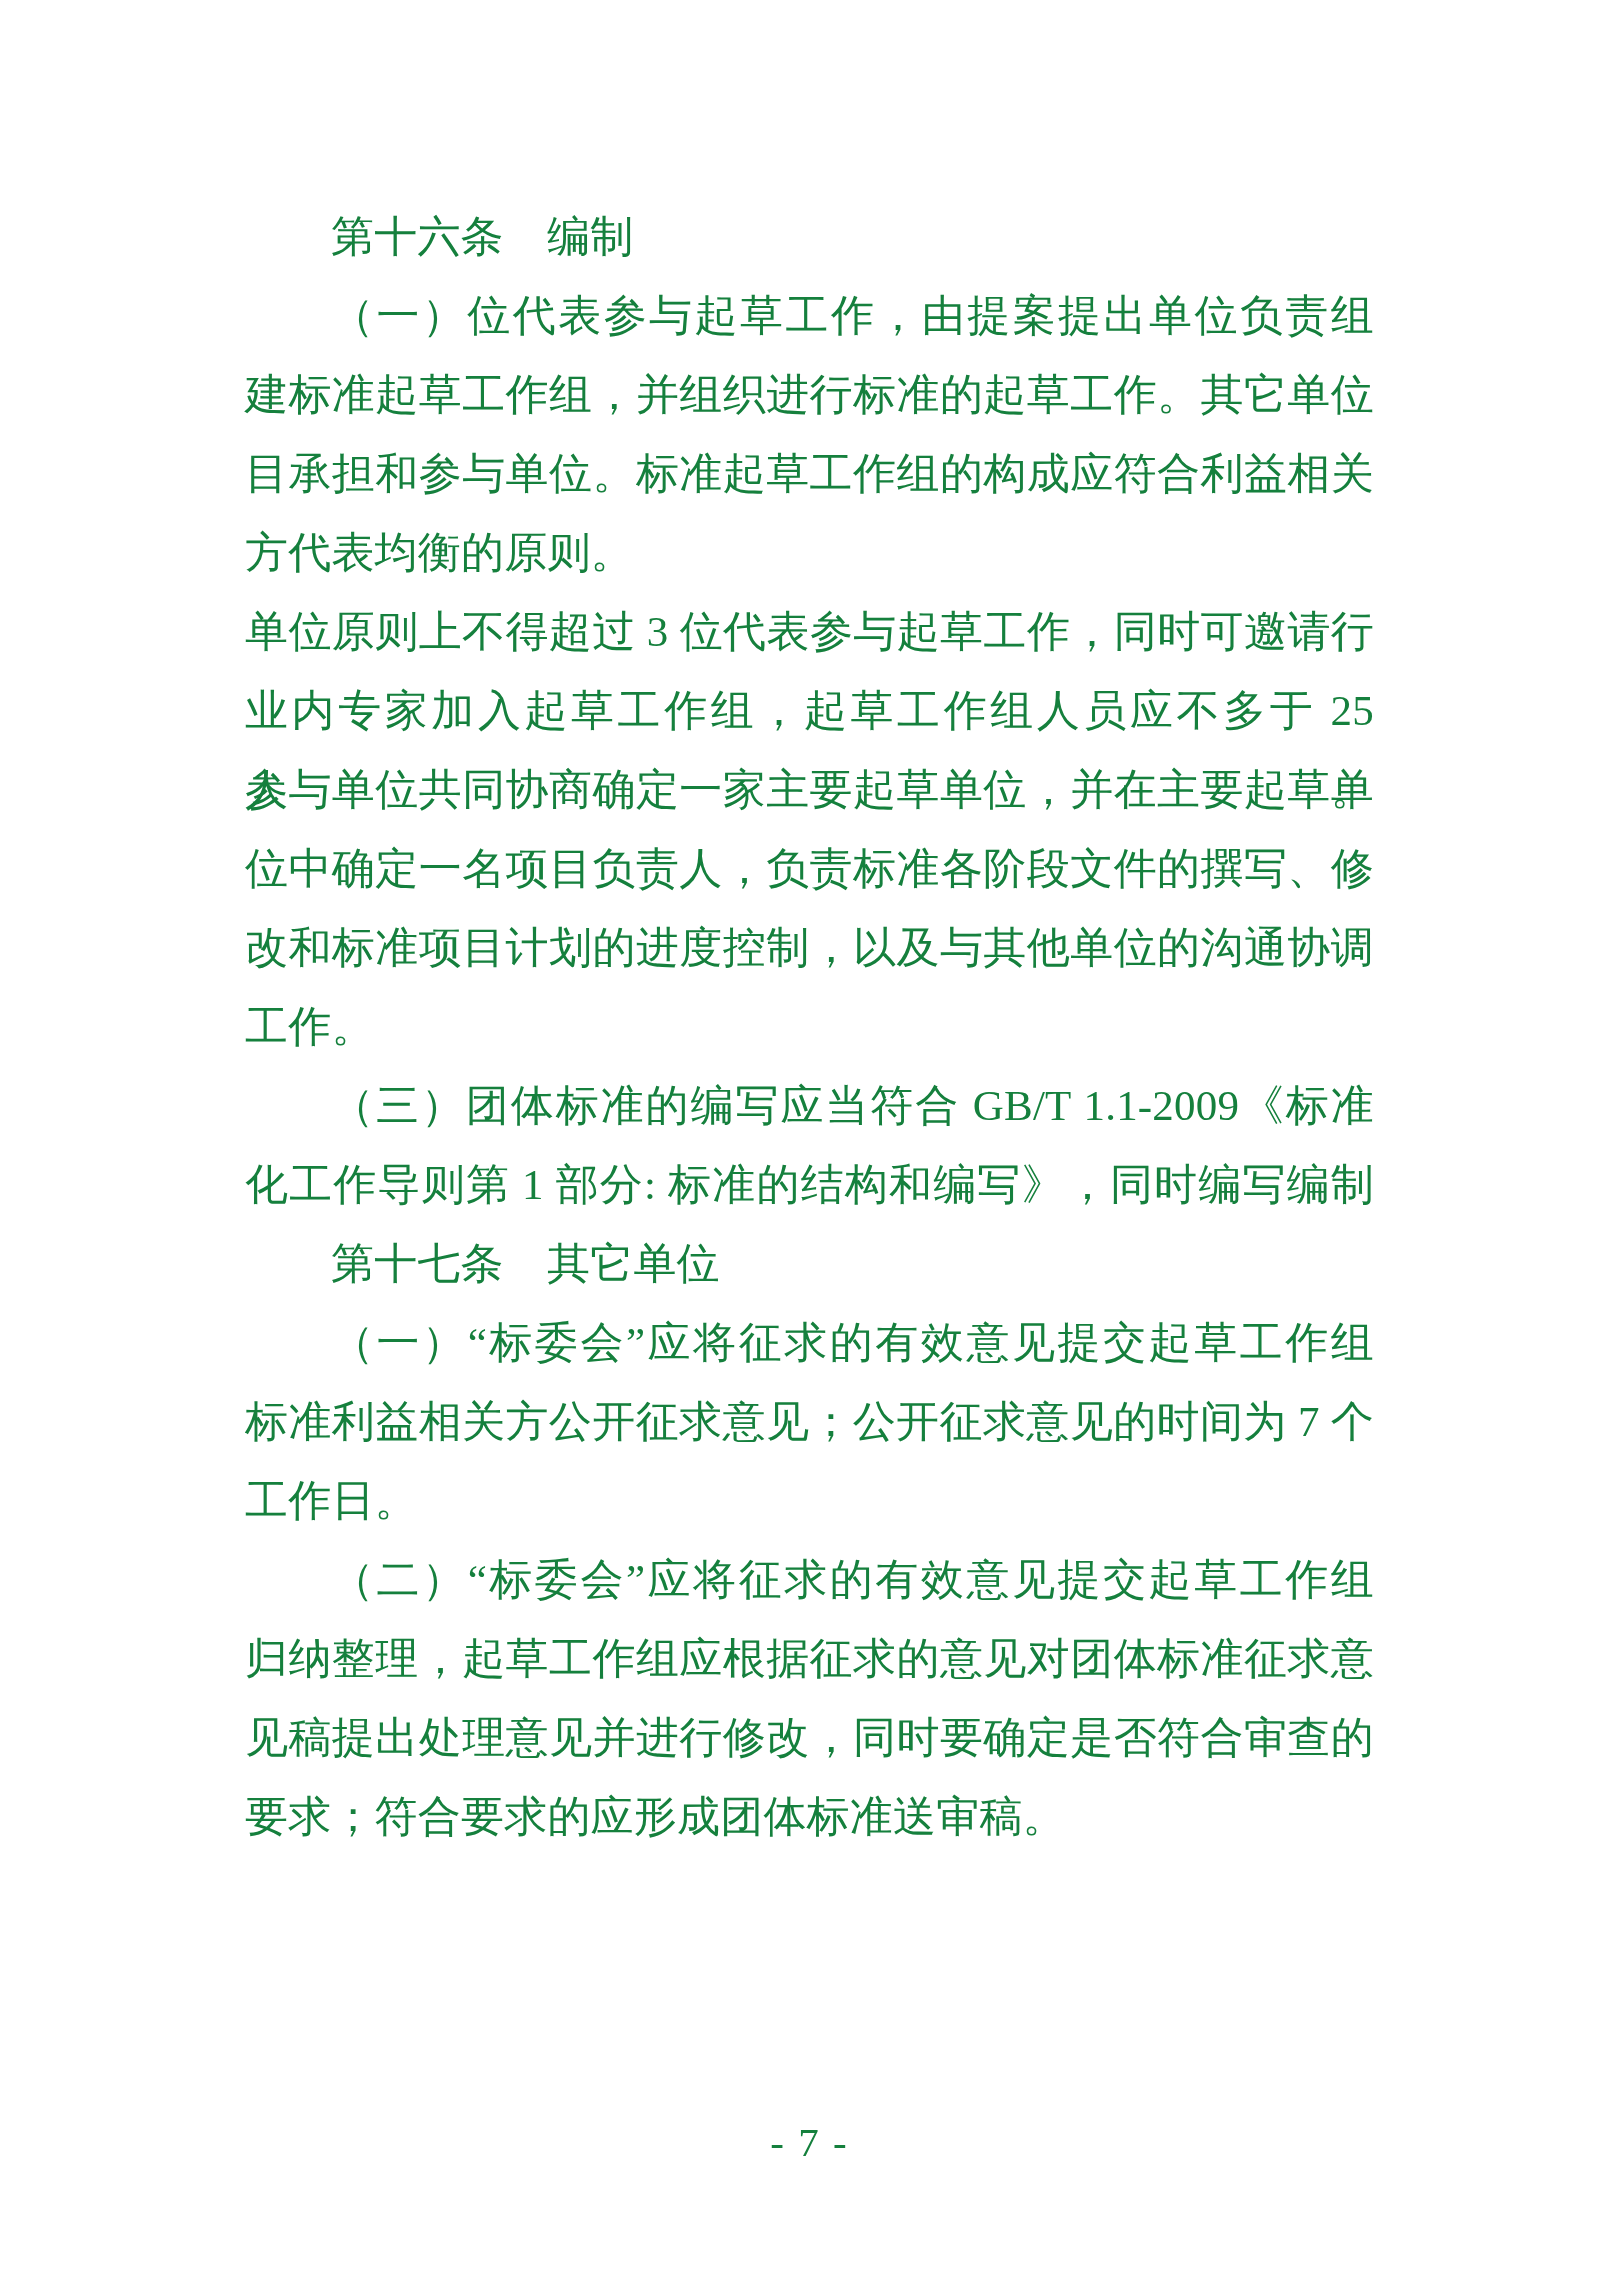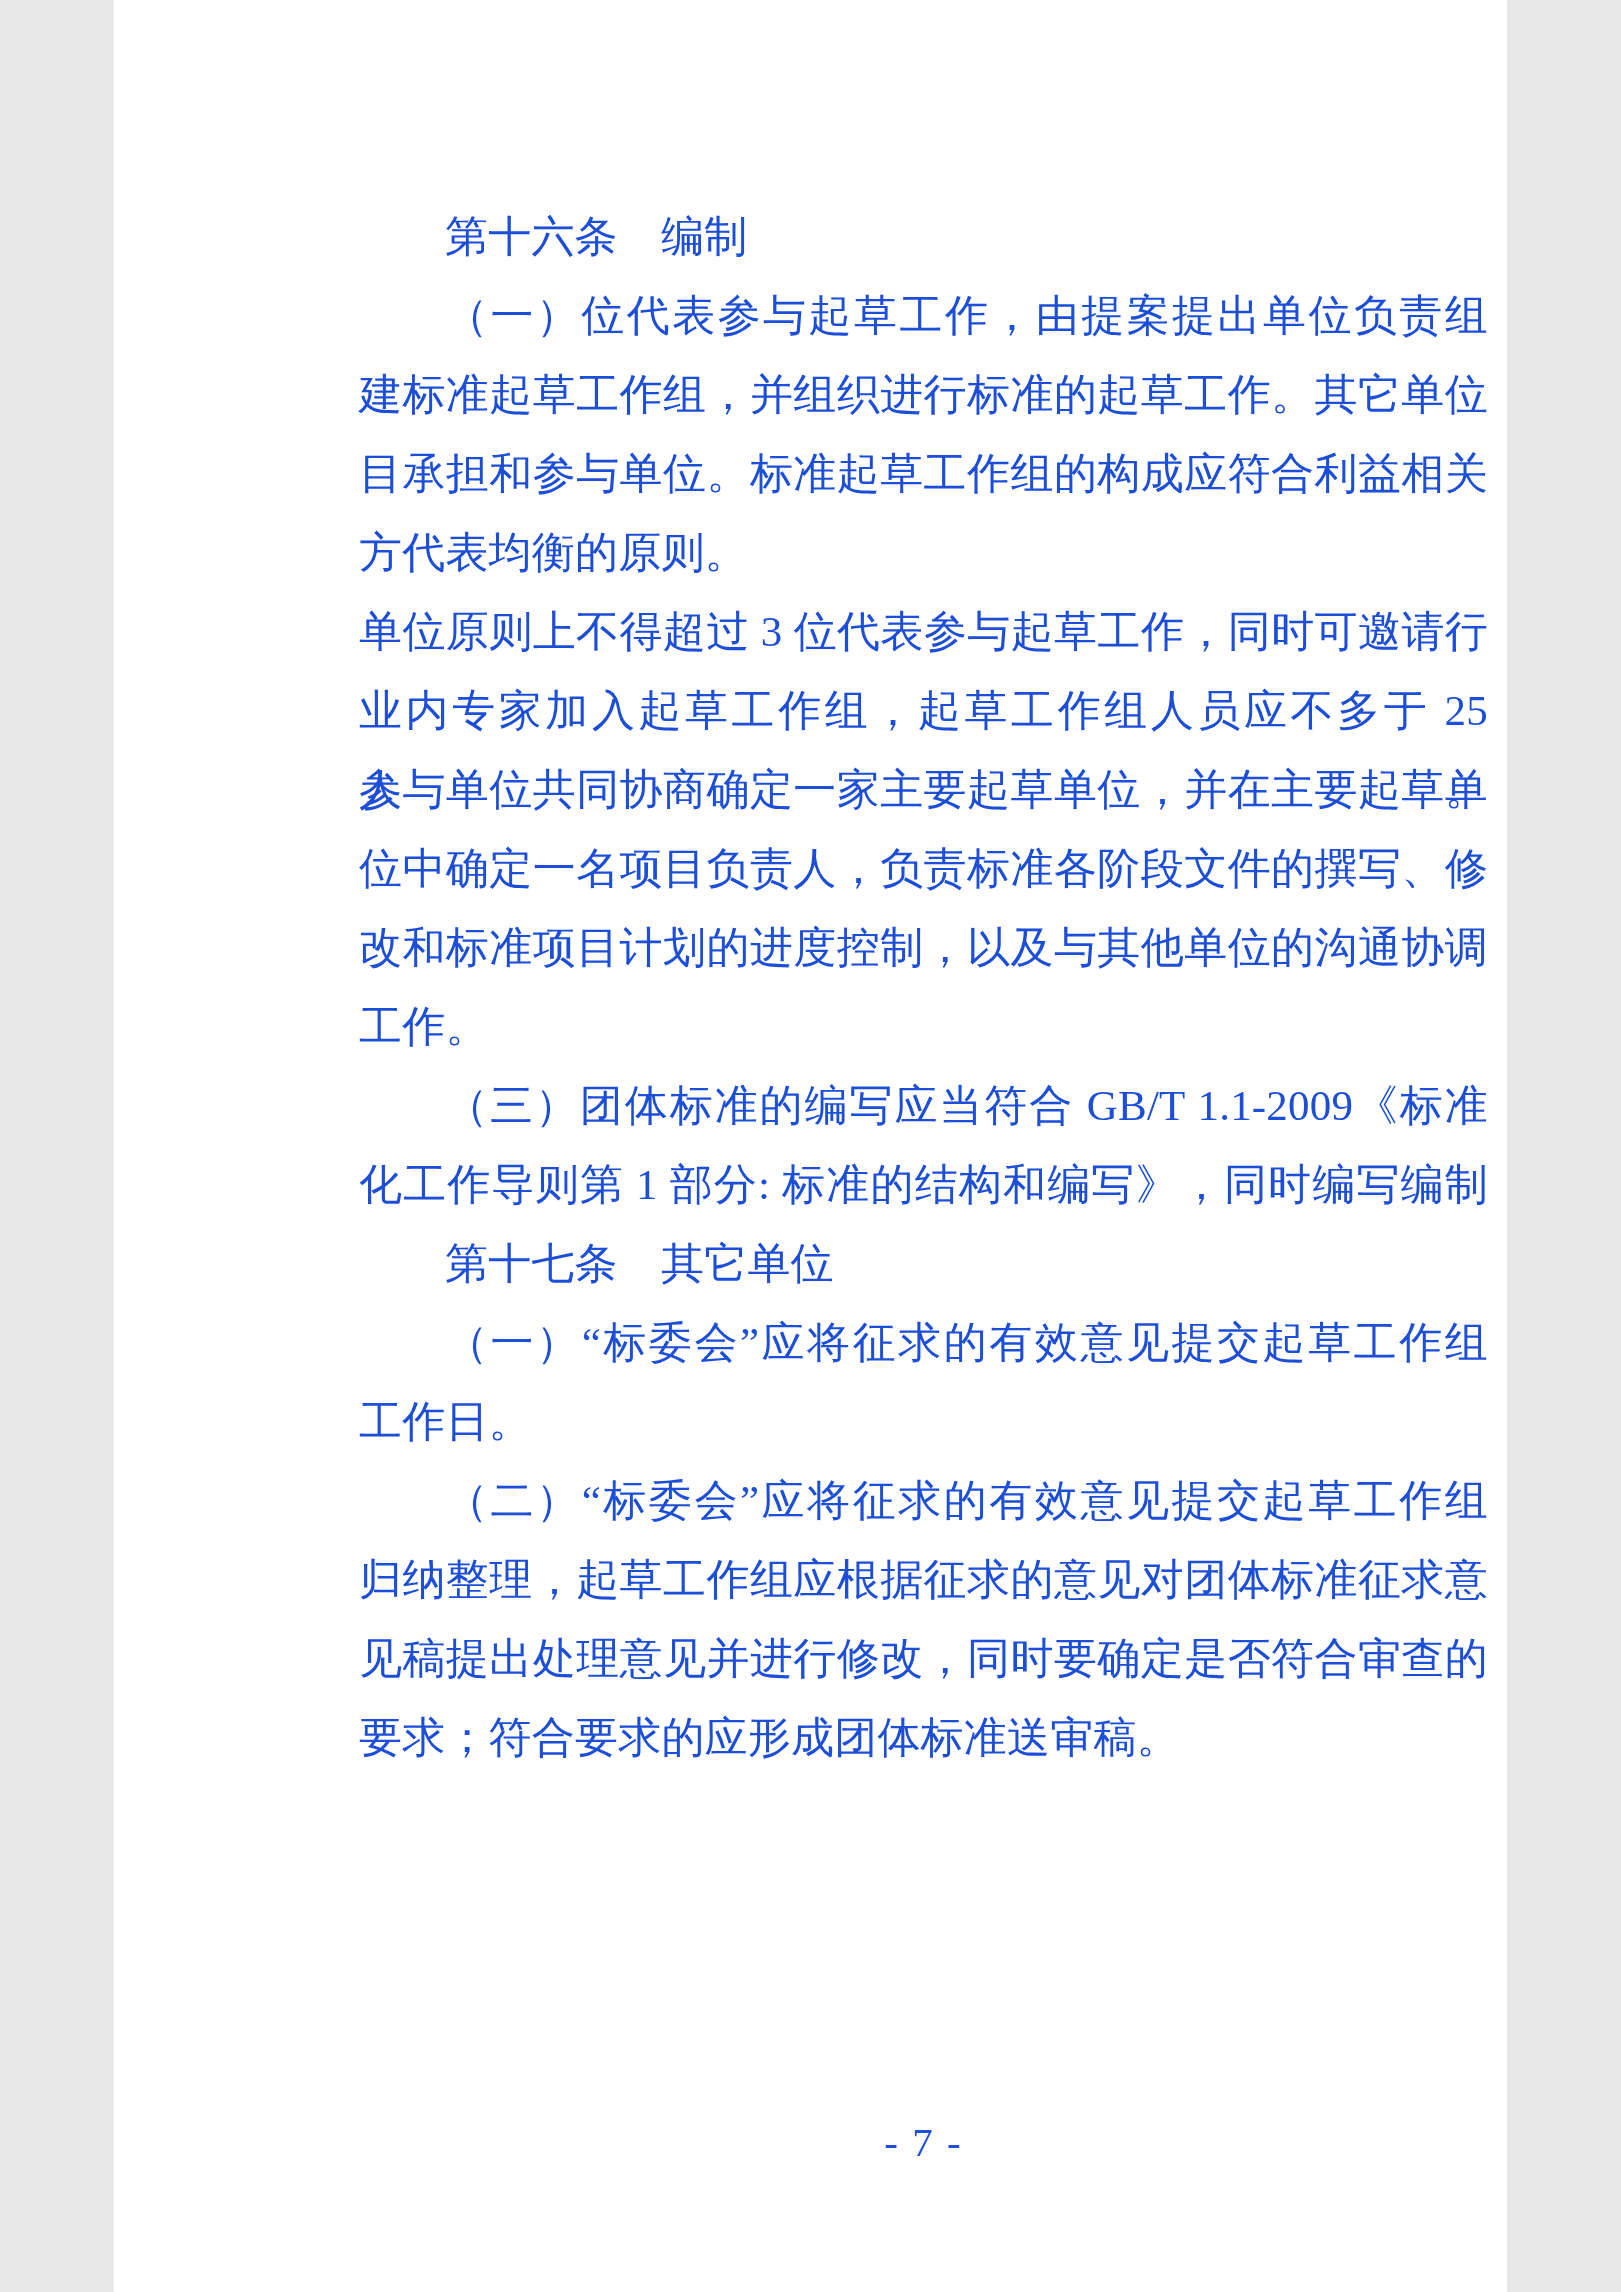--- a/index.html
+++ b/index.html
@@ -3,26 +3,26 @@
 <meta charset="utf-8">
 <title>Document Page</title>
 <style>
   html, body {
     margin: 0;
     padding: 0;
     background: #e8e8e8;
   }
   .page {
     position: relative;
-    width: 1393px;
+    width: 1621px;
     height: 2293px;
     margin: 0 auto;
     background: #ffffff;
     font-family: "Liberation Serif", "DejaVu Serif", serif;
-    color: #1d4ed8;
+    color: #15803d;
     overflow: hidden;
   }
   .text-block {
     position: absolute;
     left: 245px;
     top: 197px;
     width: 1129px;
   }
   .doc-block {
     margin: 0;
@@ -80,20 +80,21 @@
       </div>
       <div class="doc-block paragraph">
         <div class="text-line first-line">（三）团体标准的编写应当符合 GB/T 1.1-2009《标准</div>
         <div class="text-line">化工作导则第 1 部分: 标准的结构和编写》，同时编写编制</div>
       </div>
       <div class="doc-block heading">
         <div class="text-line first-line last-line">第十七条　其它单位</div>
       </div>
       <div class="doc-block paragraph">
         <div class="text-line first-line">（一）“标委会”应将征求的有效意见提交起草工作组</div>
+        <div class="text-line">标准利益相关方公开征求意见；公开征求意见的时间为 7 个</div>
         <div class="text-line last-line">工作日。</div>
       </div>
       <div class="doc-block paragraph">
         <div class="text-line first-line">（二）“标委会”应将征求的有效意见提交起草工作组</div>
         <div class="text-line">归纳整理，起草工作组应根据征求的意见对团体标准征求意</div>
         <div class="text-line">见稿提出处理意见并进行修改，同时要确定是否符合审查的</div>
         <div class="text-line last-line">要求；符合要求的应形成团体标准送审稿。</div>
       </div>
     </div>
   <div class="page-number">- 7 -</div>

